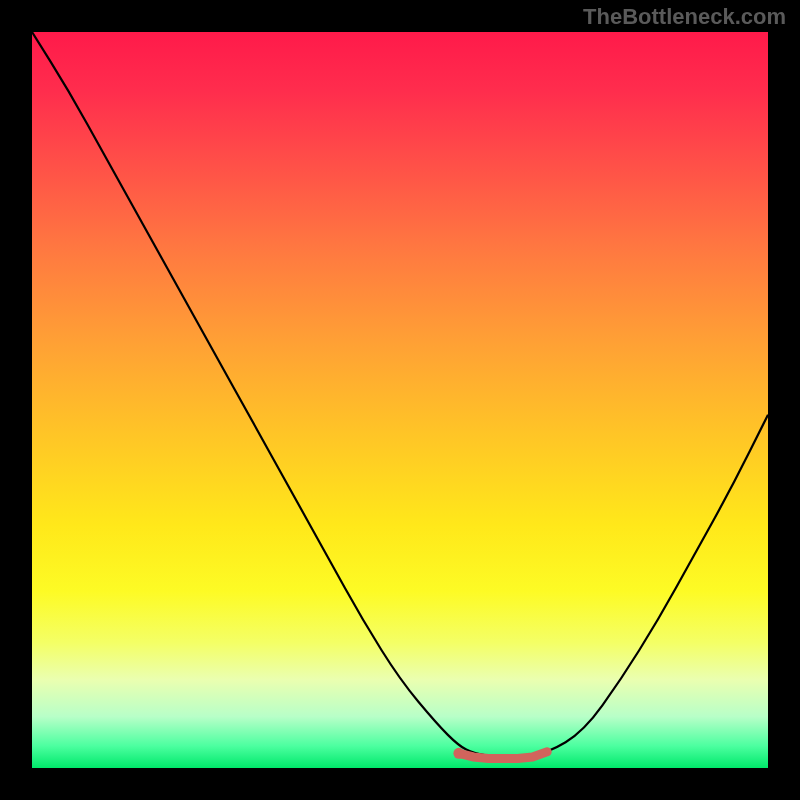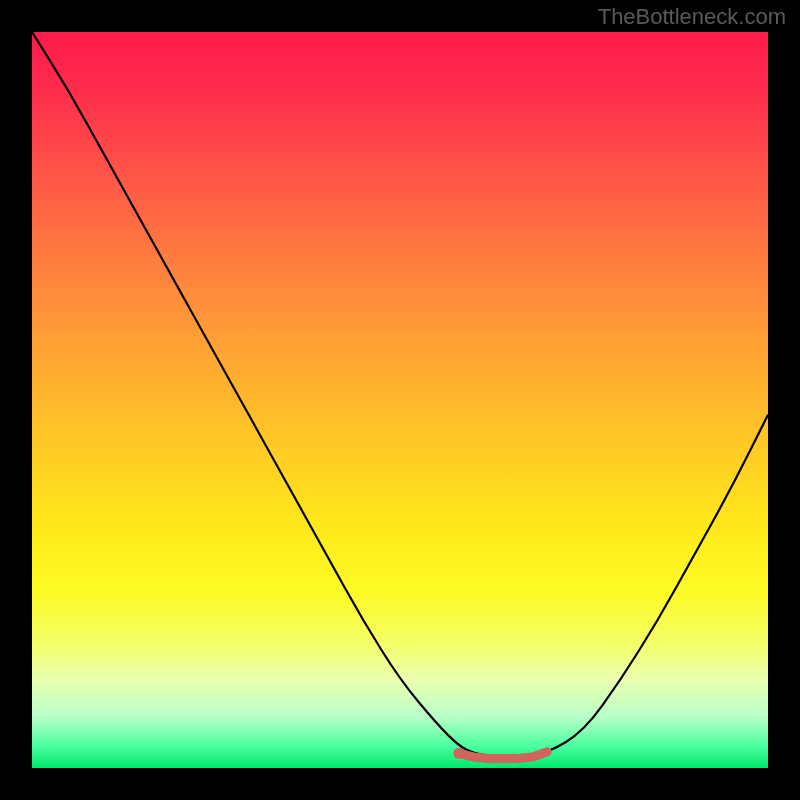--- a/index.html
+++ b/index.html
@@ -9,21 +9,21 @@
     background: #000;
     position: relative;
     font-family: Arial, sans-serif;
   }
   .watermark {
     position: absolute;
     top: 4px;
     right: 14px;
     color: #5a5a5a;
     font-size: 22px;
-    font-weight: 400;
+    font-weight: 700;
     z-index: 10;
   }
   .plot-area {
     position: absolute;
     left: 32px;
     top: 32px;
     width: 736px;
     height: 736px;
     overflow: hidden;
   }

